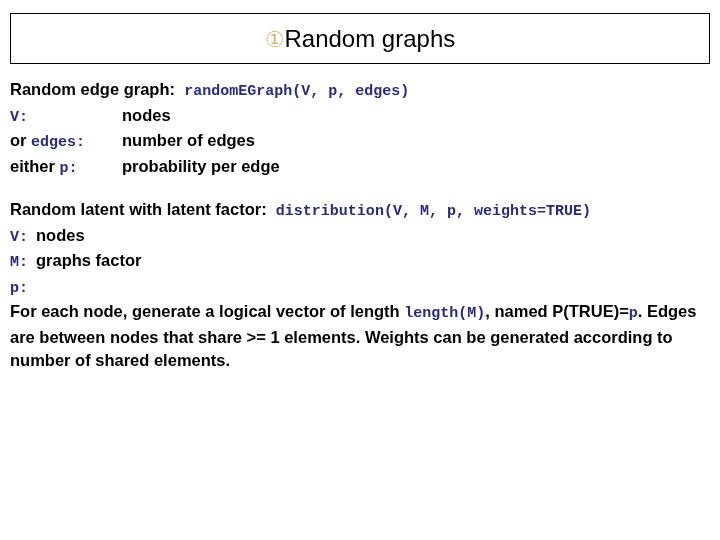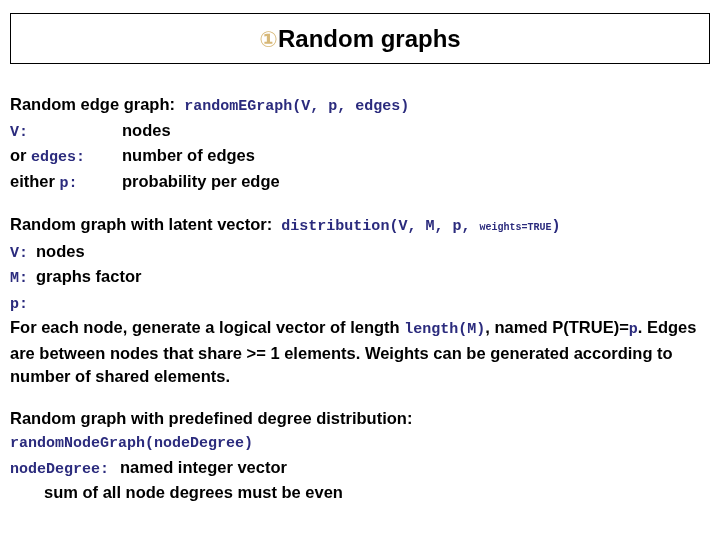--- a/index.html
+++ b/index.html
@@ -31,36 +31,36 @@
     box-sizing: border-box;
     border: 1px solid #000000;
     background: #ffffff;
     display: flex;
     align-items: center;
     justify-content: center;
   }
   .title-text {
     font-family: "Liberation Sans", sans-serif;
     font-size: 24px;
-    font-weight: bold;
+    font-weight: normal;
     color: #000000;
     line-height: 1;
     white-space: nowrap;
   }
   .circled-num {
     color: #d7b878;
     font-family: "DejaVu Sans", sans-serif;
     font-size: 22px;
   }
 
   
   .body-area {
     position: absolute;
     left: 10px;
-    top: 93px;
+    top: 78px;
     width: 706px;
   }
 
   .blk {
     margin: 0 0 18px 0;
   }
   .blk.last { margin-bottom: 0; }
 
   .line {
     font-family: "Liberation Sans", sans-serif;
@@ -73,21 +73,21 @@
 
   
   .code {
     font-family: "Liberation Mono", "DejaVu Sans Mono", monospace;
     font-weight: bold;
     color: #2b2b7d;
     font-size: 15px;
     letter-spacing: 0px;
   }
   .code.sm {
-    font-size: 10px;
+    font-size: 15px;
     margin-top: 12px;
   }
 
   
   .row {
     display: flex;
     line-height: 23.5px;
   }
   .row .lbl {
     width: 112px;
@@ -157,46 +157,34 @@
         <span class="desc">number of edges</span>
       </div>
 
       <div class="row line">
         <span class="lbl"><span>either </span><span class="code">p:</span></span>
         <span class="desc">probability per edge</span>
       </div>
     </div>
 
     <div class="blk">
-      <div class="line"><span>Random graph with latent vector:</span>&nbsp; <span class="code">distribution(V, M, p, </span><span class="code sm">weights=TRUE</span><span class="code">)</span></div>
+      <div class="line"><span>Random latent with latent factor:</span>&nbsp; <span class="code">distribution(V, M, p, </span><span class="code sm">weights=TRUE</span><span class="code">)</span></div>
 
       <div class="row-tight line">
         <span class="lbl"><span class="code">V:</span></span>
         <span class="desc">nodes</span>
       </div>
 
       <div class="row-tight line">
         <span class="lbl"><span class="code">M:</span></span>
         <span class="desc">graphs factor</span>
       </div>
 
       <div class="row-tight line">
         <span class="lbl"><span class="code">p:</span></span>
       </div>
 
       <div class="para"><span>For each node, generate a logical vector of length </span><span class="code">length(M)</span><span>, named P(TRUE)=</span><span class="code">p</span><span>. Edges are between nodes that share &gt;= 1 elements. Weights can be generated according to number of shared elements.</span></div>
     </div>
 
-    <div class="blk last">
-      <div class="line">Random graph with predefined degree distribution:</div>
-
-      <div class="line"><span class="code">randomNodeGraph(nodeDegree)</span></div>
-
-      <div class="row-nd line">
-        <span class="lbl"><span class="code">nodeDegree:</span></span>
-        <span class="desc">named integer vector</span>
-      </div>
-
-      <div class="line indent">sum of all node degrees must be even</div>
-    </div>
 
   </div>
 </div>
 
 </body></html>

